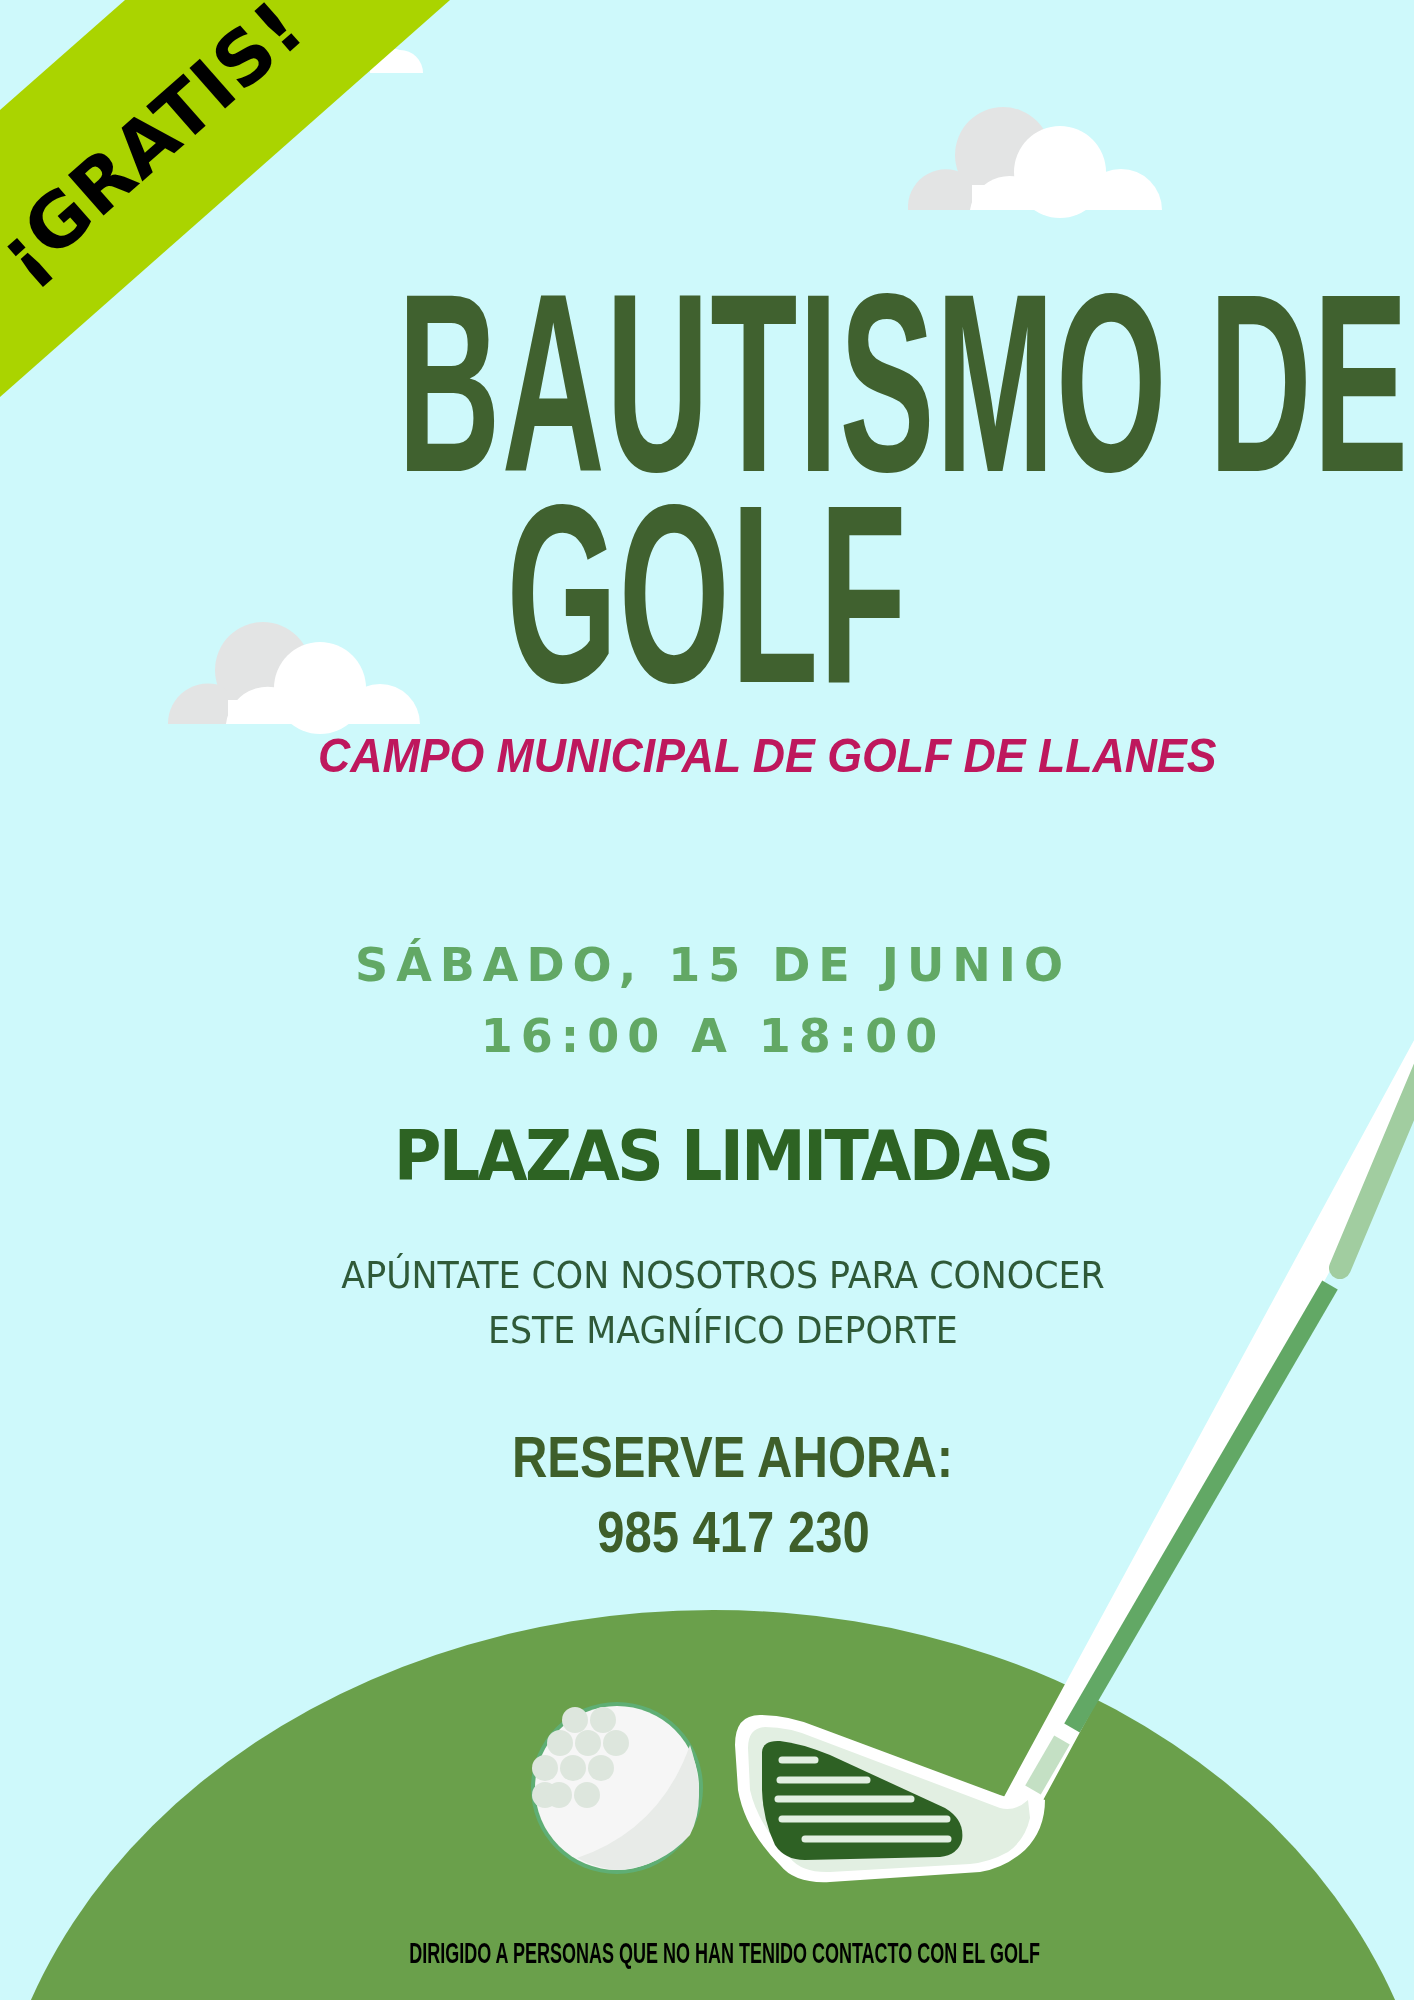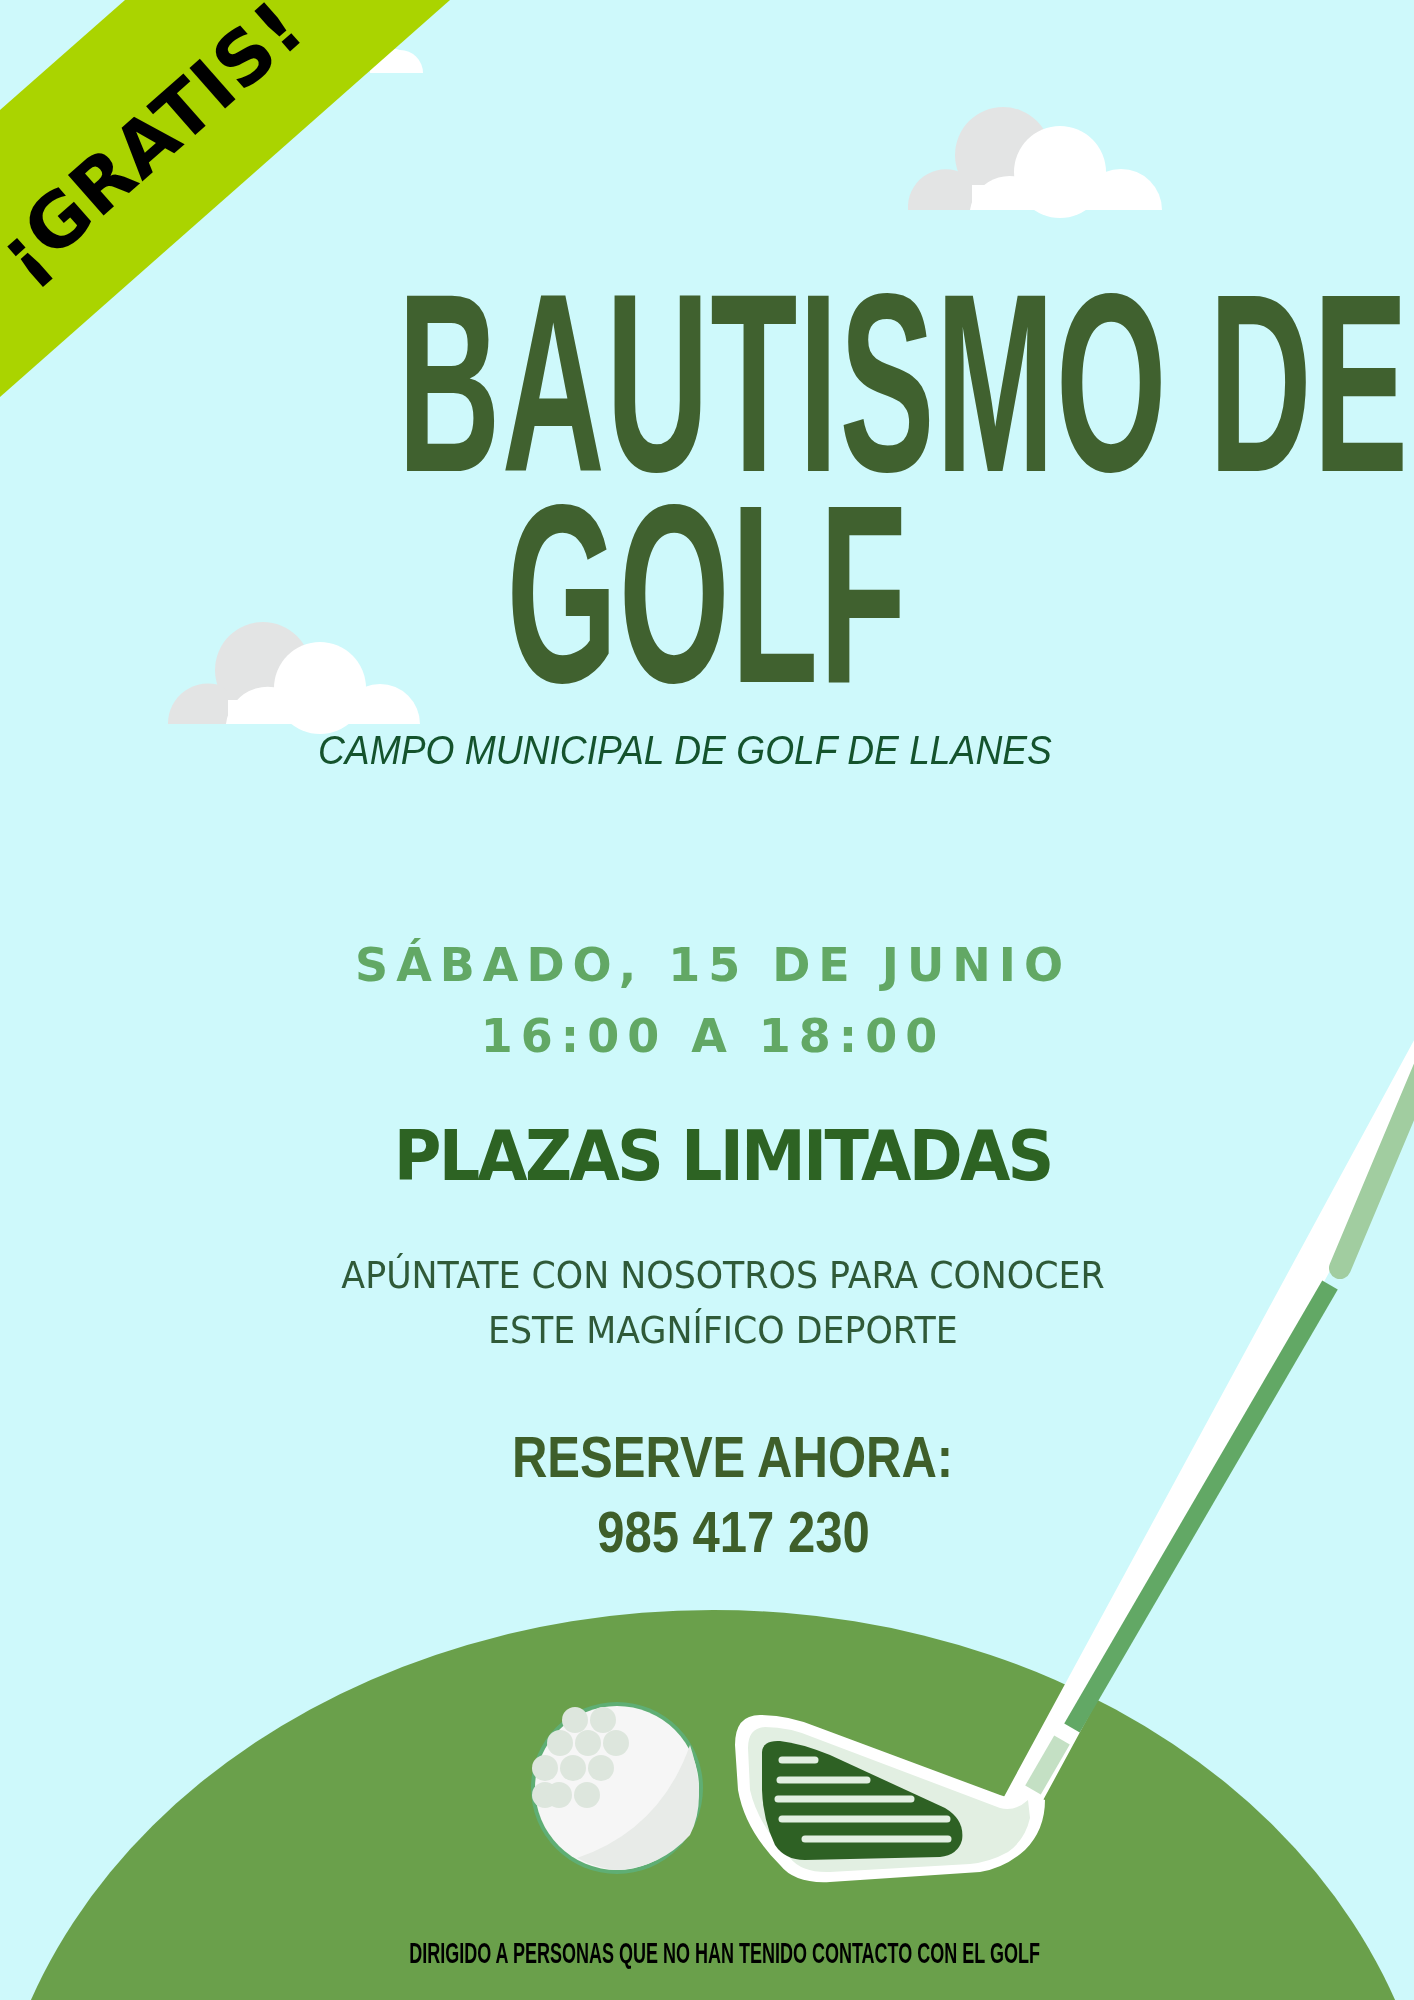--- a/index.html
+++ b/index.html
@@ -2,21 +2,21 @@
 <html><head>
 <meta charset="utf-8">
 <style>
   html, body { margin:0; padding:0; }
   body { width:1414px; height:2000px; position:relative; overflow:hidden; background:#cef9fb; font-family:"Liberation Sans", sans-serif; }
   .abs { position:absolute; }
   svg.layer { position:absolute; left:0; top:0; }
   .center-line { position:absolute; left:0; width:1414px; text-align:center; white-space:nowrap; }
   .title { color:#40612f; font-family:"Liberation Sans", sans-serif; font-weight:bold; font-size:255px; line-height:1; letter-spacing:2px; }
   .title span { display:inline-block; transform:scaleX(0.56); transform-origin:center; }
-  .subtitle { color:#14532d; font-weight:normal; font-style:italic; font-size:40px; letter-spacing:0px; }
+  .subtitle { color:#be185d; font-weight:bold; font-style:italic; font-size:48px; letter-spacing:0px; }
   .subtitle span { display:inline-block; transform:scaleX(0.93); }
   .date { color:#62a865; font-family:"DejaVu Sans", sans-serif; font-weight:bold; font-size:46px; letter-spacing:8px; }
   .plazas { color:#2d6323; font-family:"DejaVu Sans", sans-serif; font-weight:bold; font-size:70px; letter-spacing:-3px; }
   .plazas span { display:inline-block; transform:scaleX(0.93); }
   .desc { color:#2f5a38; font-family:"DejaVu Sans", sans-serif; font-size:37px; }
   .desc span { display:inline-block; transform:scaleX(0.94); }
   .reserve { color:#3e5f2a; font-weight:bold; font-size:57px; }
   .reserve span { display:inline-block; transform:scaleX(0.86); }
   .footer { color:#000; font-size:30px; font-weight:bold; }
   .footer span { display:inline-block; transform:scaleX(0.6); }

